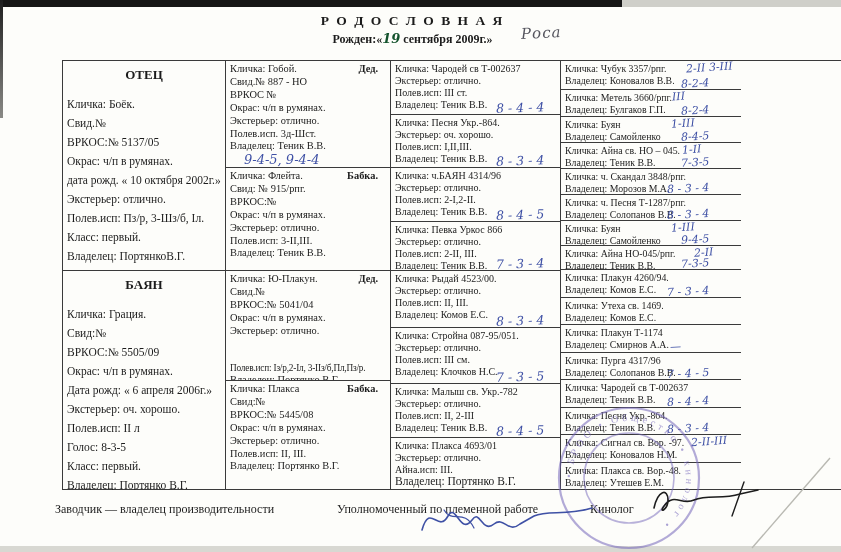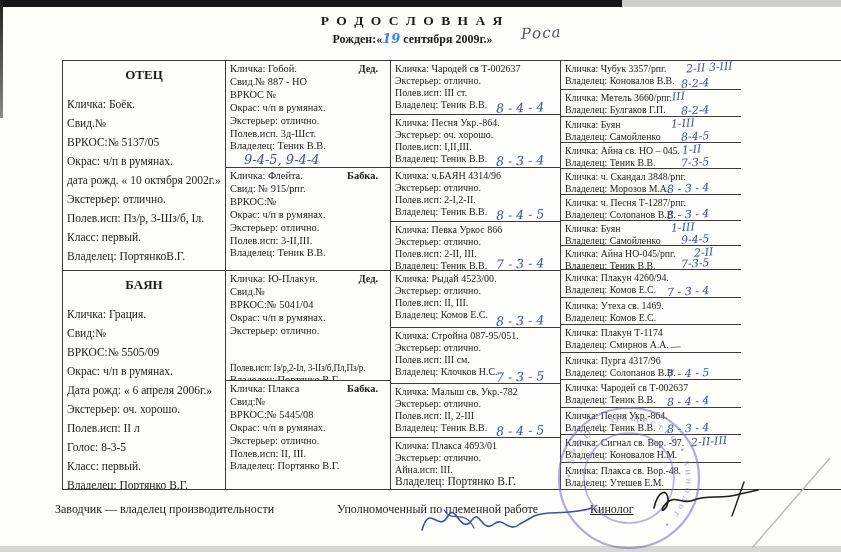--- a/index.html
+++ b/index.html
@@ -13,21 +13,21 @@
   .scan-top-black{position:absolute;left:0;top:0;width:622px;height:7px;background:#161616;}
   .scan-top-gray{position:absolute;left:622px;top:0;width:219px;height:7px;background:#cfcfc9;}
   .scan-left-edge{position:absolute;left:0;top:0;width:3px;height:118px;background:linear-gradient(#1e1e1e,#8a8a86);}
   .scan-bottom{position:absolute;left:0;top:546px;width:841px;height:6px;background:#d8d8d2;}
 
   
   .header{position:absolute;left:240px;top:13px;width:345px;text-align:center;}
   .title{font-weight:bold;font-size:13.5px;letter-spacing:2px;}
   .birthline{font-weight:bold;font-size:12px;margin-top:2px;}
   .hw{font-family:"DejaVu Serif", serif;font-style:italic;color:#3f51a5;}
-  .hw-day{color:#3b82f6;font-size:13px;}
+  .hw-day{color:#14532d;font-size:13px;}
   .rosa{position:absolute;left:521px;top:24px;font-family:"DejaVu Serif",serif;
         font-style:italic;font-size:15px;color:#55555e;transform:rotate(-3deg);letter-spacing:1px;}
 
   
   .ptable{position:absolute;left:62px;top:60px;width:804px;height:430px;
           border:1px solid #3a3a3a;box-sizing:border-box;}
   .pcol{position:absolute;top:0;bottom:0;border-right:1px solid #3a3a3a;box-sizing:border-box;}
   .c1{left:0;width:163px;}
   .c2{left:163px;width:165px;}
   .c3{left:328px;width:170px;}
@@ -55,21 +55,21 @@
   
   .g4{font-size:9.8px;}
   .g4 .line{line-height:11.8px;}
   .g4ht{position:absolute;right:8px;top:0px;font-size:11px;transform:rotate(-4deg);}
   .g4hb{position:absolute;right:32px;bottom:-1px;font-size:11px;transform:rotate(-3deg);}
 
   
   .flabel{position:absolute;top:502px;font-size:12px;}
   .f-breeder{left:55px;}
   .f-official{left:337px;}
-  .f-cyno{left:590px;text-decoration:underline;}
+  .f-cyno{left:590px;}
   svg.sig, svg.stamp, svg.crease{position:absolute;pointer-events:none;}
 </style>
 </head>
 <body>
 
 <div class="scan-top-black"></div>
 <div class="scan-top-gray"></div>
 <div class="scan-left-edge"></div>
 <div class="scan-bottom"></div>
 

